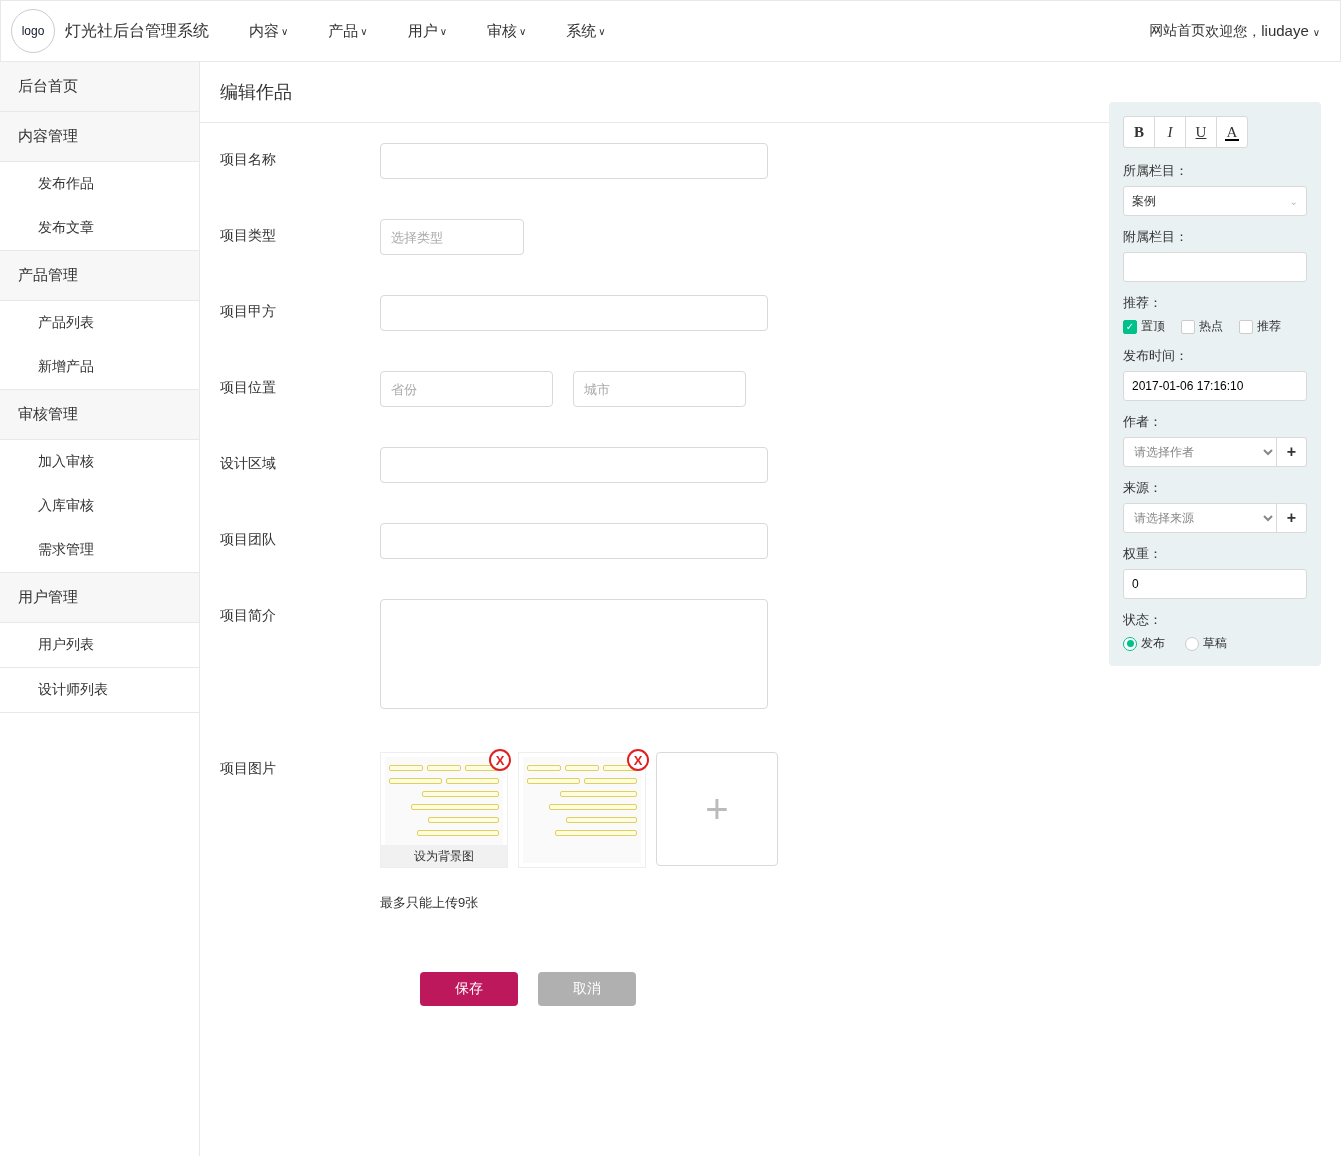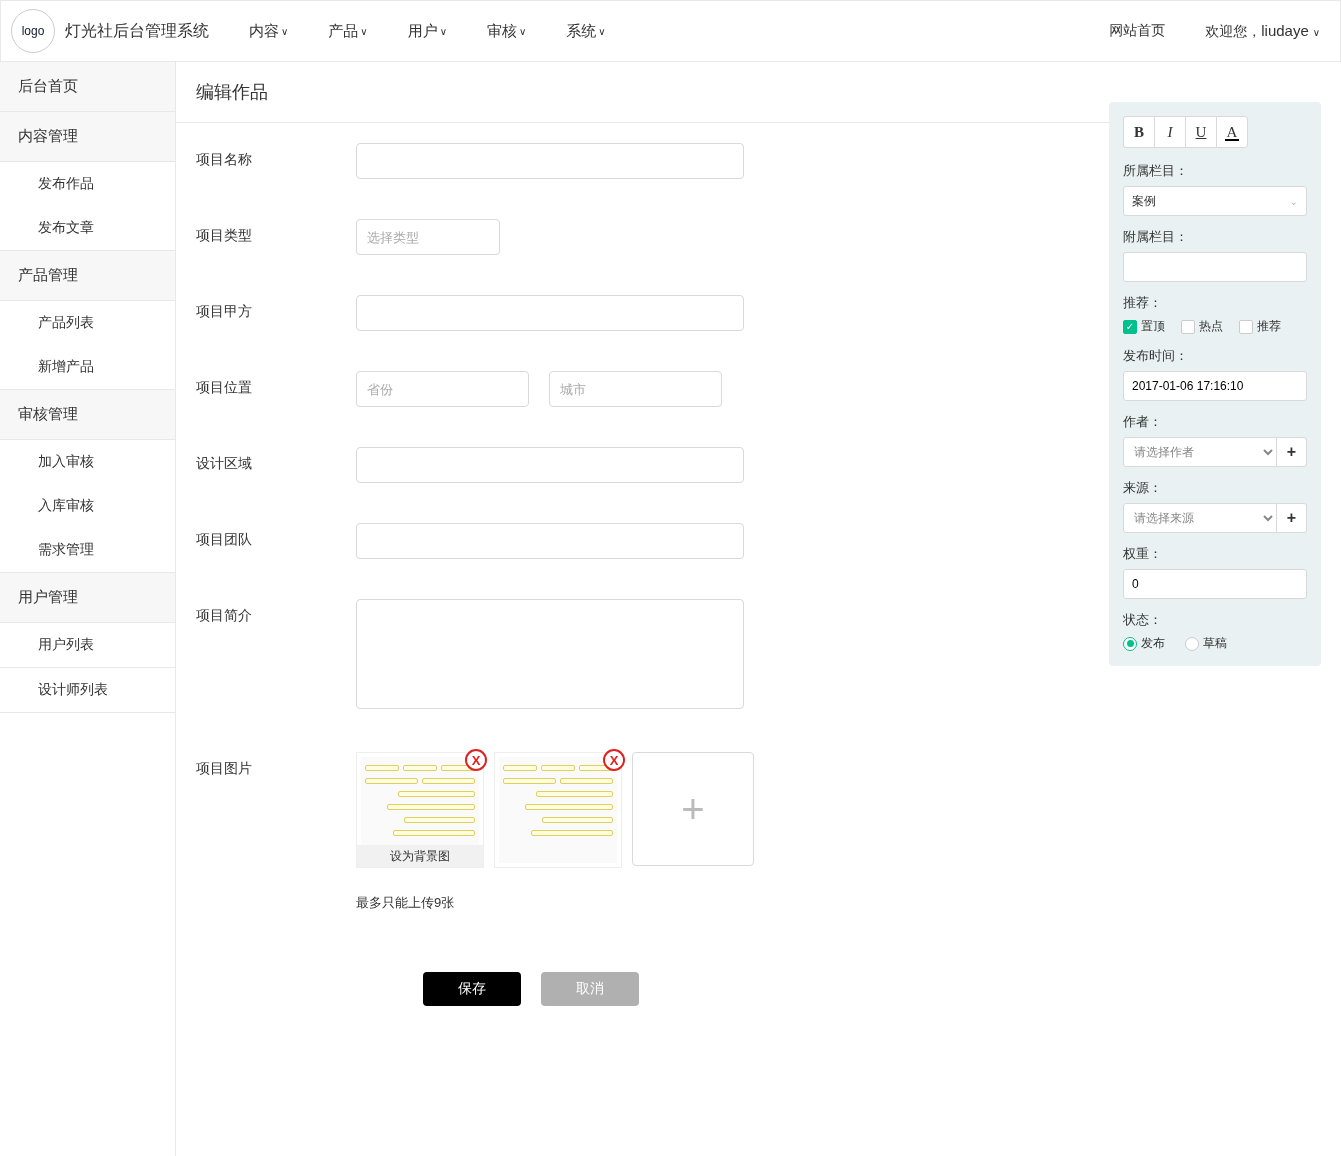--- a/index.html
+++ b/index.html
@@ -5,29 +5,29 @@
 * { box-sizing: border-box; margin: 0; padding: 0; }
 body { font-family: -apple-system, "Helvetica Neue", Arial, "PingFang SC", "Microsoft YaHei", sans-serif; font-size: 14px; color: #333; background: #fff; }
 
 
 .header { display: flex; align-items: center; height: 62px; border: 1px solid #e8e8e8; padding: 0 20px 0 10px; }
 .logo-circle { width: 44px; height: 44px; border: 1px solid #ccc; border-radius: 50%; display: flex; align-items: center; justify-content: center; font-size: 12px; color: #0f172a; margin-right: 10px; }
 .site-title { font-size: 16px; font-weight: 500; margin-right: 40px; }
 .nav { display: flex; gap: 40px; }
 .nav-item { font-size: 15px; cursor: pointer; display: flex; align-items: center; gap: 2px; }
 .nav-item .chev { font-size: 10px; color: #333; }
-.header-right { margin-left: auto; display: flex; align-items: center; gap: 40px; }
+.header-right { margin-left: auto; display: flex; align-items: center; }
 .welcome { font-size: 14px; }
 .welcome b { font-weight: 500; font-size: 15px; }
 .welcome .chev { font-size: 10px; }
 .site-link { font-size: 14px; cursor: pointer; }
 
 
 .layout { display: flex; }
-.sidebar { width: 176px; border-right: 1px solid #e8e8e8; min-height: 1094px; }
+.sidebar { width: 200px; border-right: 1px solid #e8e8e8; min-height: 1094px; }
 .side-head { background: #f7f7f7; padding: 15px 18px; font-size: 15px; font-weight: 500; border-bottom: 1px solid #e8e8e8; cursor: pointer; }
 .side-head.first { border-top: none; }
 .side-sub { padding: 13px 38px; font-size: 14px; cursor: pointer; }
 .side-group-end { border-bottom: 1px solid #e8e8e8; }
 
 
 .main { flex: 1; display: flex; }
 .form-area { flex: 1; padding: 0 20px 40px 20px; }
 .page-title { font-size: 18px; font-weight: 500; padding: 18px 0; border-bottom: 1px solid #e8e8e8; margin: 0 -20px 20px -20px; padding-left: 20px; }
 
@@ -55,21 +55,21 @@
 .mm-row .mm-bar { flex: 1; }
 .thumb .del { position: absolute; top: -4px; right: -4px; width: 22px; height: 22px; border: 2px solid #e02020; border-radius: 50%; background: #fff; color: #e02020; font-weight: bold; font-size: 13px; display: flex; align-items: center; justify-content: center; cursor: pointer; z-index: 2; }
 .thumb .bg-lbl { position: absolute; bottom: 0; left: 0; right: 0; height: 22px; background: rgba(240,240,240,0.95); font-size: 12px; display: flex; align-items: center; justify-content: center; cursor: pointer; }
 .thumb.add { border: 1px solid #d9d9d9; border-radius: 4px; display: flex; align-items: center; justify-content: center; cursor: pointer; width: 122px; height: 114px; }
 .thumb.add .plus { font-size: 40px; color: #bbb; font-weight: 300; line-height: 1; }
 .hint { margin-top: 26px; font-size: 13px; color: #333; }
 
 
 .btn-row { display: flex; gap: 20px; margin-left: 200px; margin-top: 60px; }
 .btn { width: 98px; height: 34px; border: none; border-radius: 4px; font-size: 14px; cursor: pointer; color: #fff; }
-.btn.primary { background: #000000; margin-left: 27px; }
+.btn.primary { background: #be185d; }
 .btn.grey { background: #b0b0b0; }
 
 
 .panel { width: 212px; margin: 40px 20px 0 0; background: #eaf1f3; border-radius: 4px; padding: 14px; align-self: flex-start; }
 .toolbar { display: flex; gap: 0; margin-bottom: 14px; }
 .tbtn { width: 32px; height: 32px; background: #fff; border: 1px solid #d9d9d9; display: flex; align-items: center; justify-content: center; font-family: "Times New Roman", serif; font-size: 15px; cursor: pointer; margin-left: -1px; }
 .tbtn:first-child { border-radius: 3px 0 0 3px; margin-left: 0; }
 .tbtn:last-child { border-radius: 0 3px 3px 0; }
 .tbtn.b { font-weight: bold; }
 .tbtn.i { font-style: italic; }

